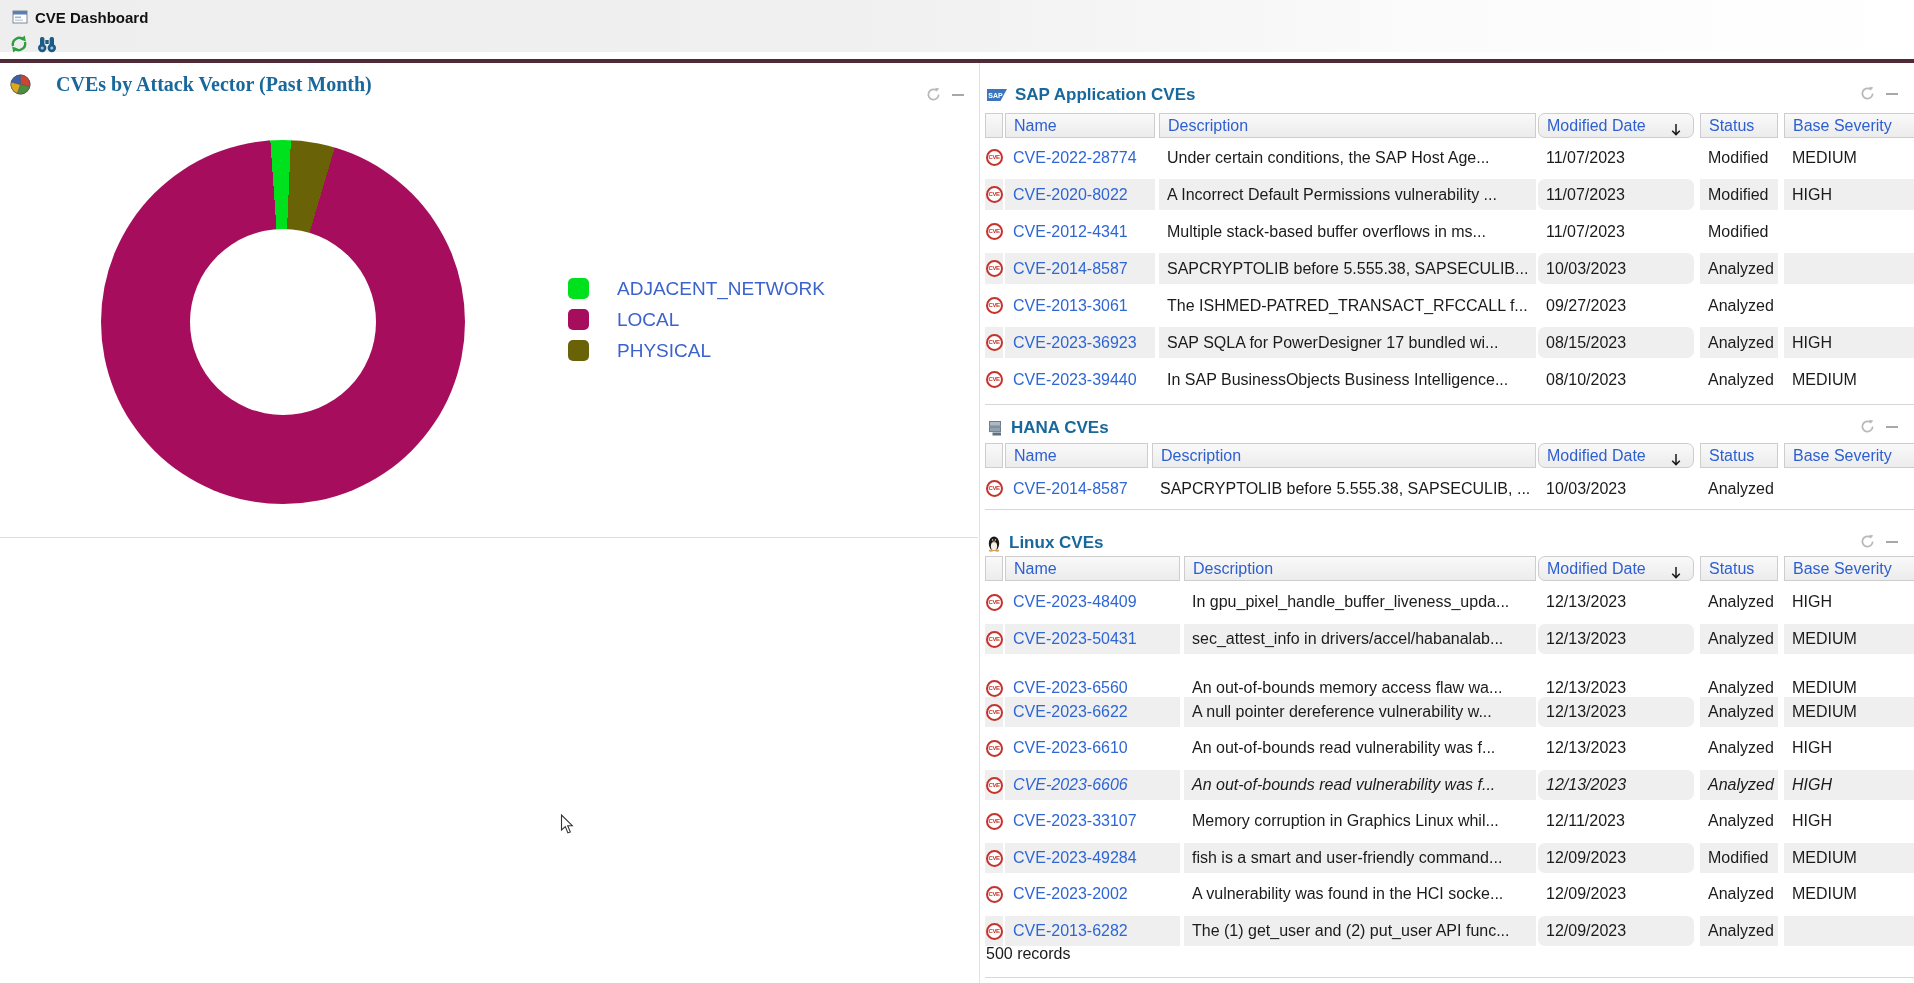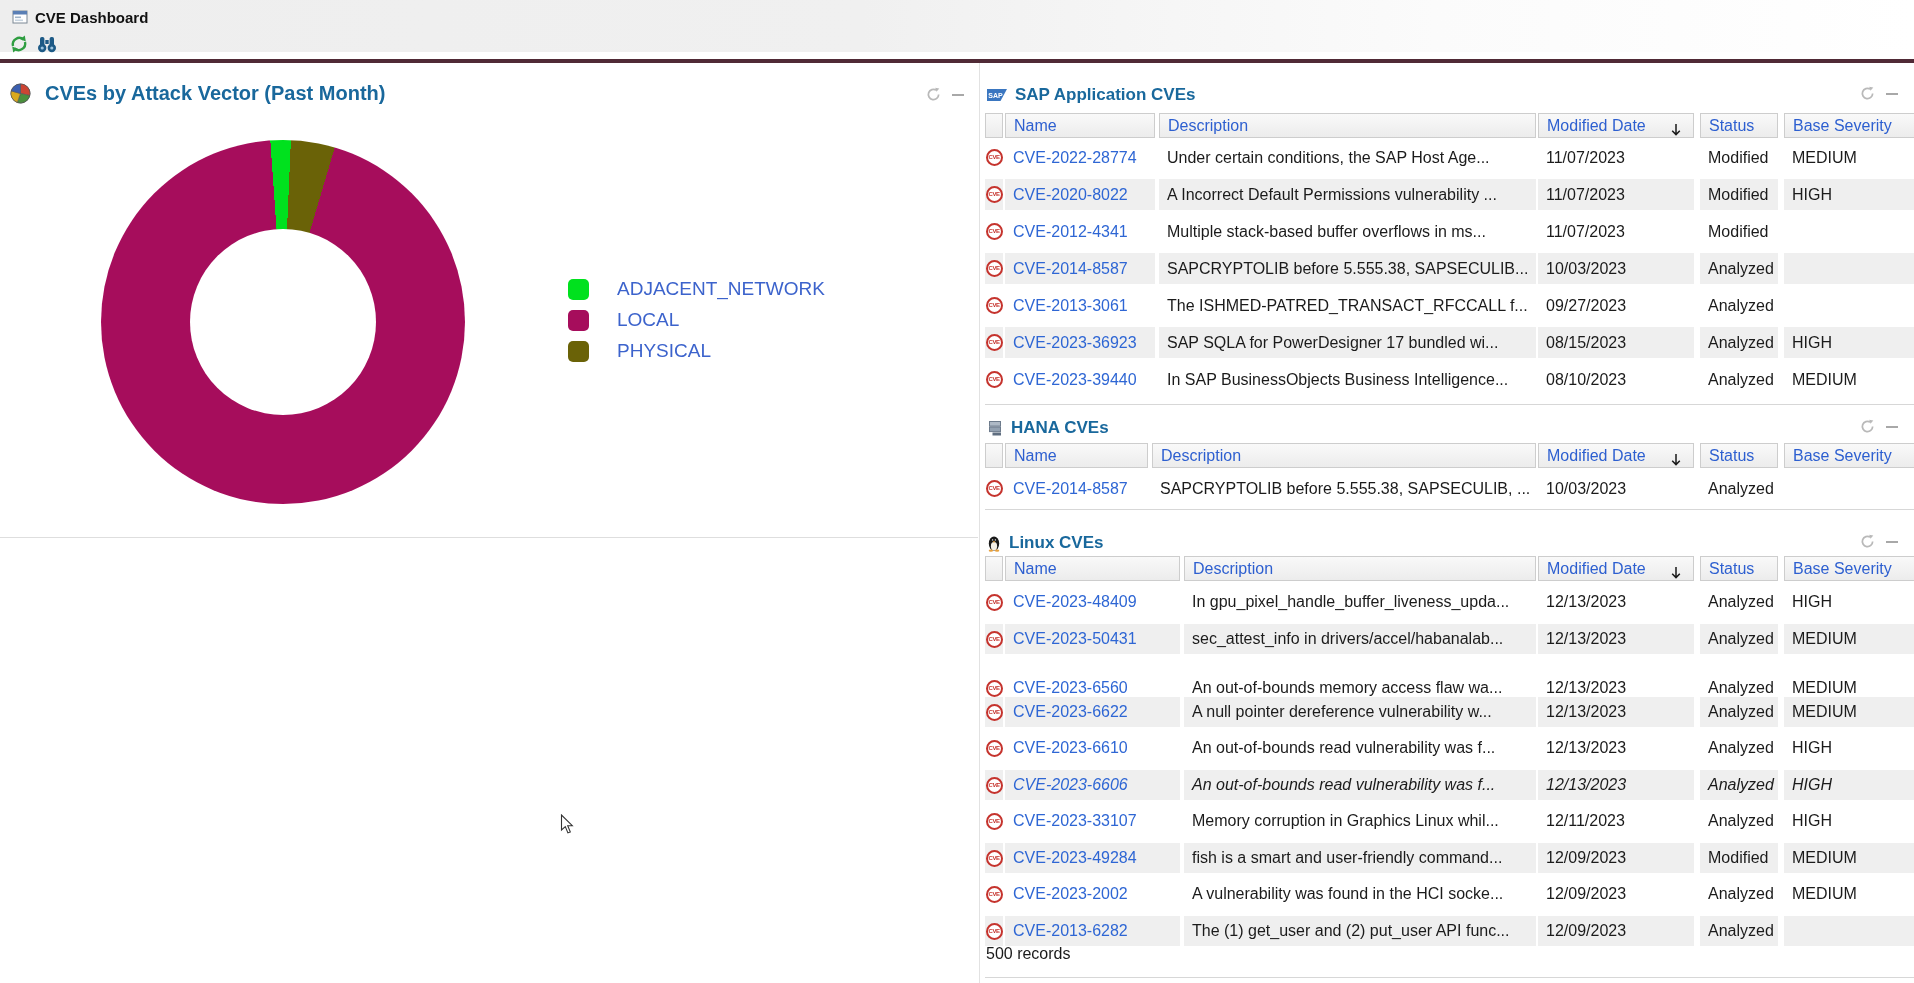--- a/index.html
+++ b/index.html
@@ -14,34 +14,34 @@
   .tool-row{position:absolute;left:8px;top:33px;display:flex;gap:6px;align-items:center;}
   .tool-btn{width:22px;height:22px;display:flex;align-items:center;justify-content:center;cursor:pointer;}
   .dark-sep{position:absolute;left:0;top:59px;width:1914px;height:4px;background:#502a36;}
 
   
   .chart-panel{position:absolute;left:0;top:63px;width:979px;height:920px;}
   .right-panel{position:absolute;left:985px;top:63px;width:929px;height:920px;}
   .v-divider{position:absolute;left:979px;top:63px;width:1px;height:920px;background:#e2e2e2;}
 
   .chart-section{position:absolute;left:0;top:0;width:978px;height:474px;border-bottom:1px solid #dedede;}
-  .chart-title-row{position:absolute;left:10px;top:19px;display:flex;align-items:center;gap:14px;}
+  .chart-title-row{position:absolute;left:10px;top:10px;display:flex;align-items:center;gap:25px;font-family:Liberation Serif, serif;}
   .chart-title{font-size:20px;font-weight:bold;color:#19689c;margin:0;white-space:nowrap;}
 
   .panel-actions{position:absolute;right:14px;top:24px;display:flex;gap:11px;align-items:center;}
   .min-dash{display:inline-block;width:12px;height:2px;background:#a8a8a8;}
 
   
   .donut{position:absolute;left:101px;top:77px;width:364px;height:364px;border-radius:50%;}
   .donut::after{content:"";position:absolute;left:89px;top:89px;width:186px;height:186px;
     border-radius:50%;background:#fff;}
 
   
   .legend{position:absolute;left:568px;top:215px;}
-  .legend-item{display:flex;align-items:center;gap:28px;margin-bottom:9px;}
+  .legend-item{display:flex;align-items:flex-start;gap:28px;margin-bottom:9px;}
   .swatch{width:21px;height:21px;border-radius:5px;flex:0 0 auto;}
   .legend-label{font-size:19px;color:#3c63cc;white-space:nowrap;}
 
   
   .cve-section{position:absolute;left:0;width:929px;border-bottom:1px solid #d7d7d7;box-sizing:border-box;}
   .sec-sap{top:21px;height:321px;}
   .sec-hana{top:354px;height:93px;}
   .sec-linux{top:469px;height:446px;}
   .sec-head{position:absolute;left:2px;top:0;height:22px;display:flex;align-items:center;gap:8px;}
   .sec-title{font-size:17px;font-weight:bold;color:#19689c;margin:0;white-space:nowrap;}
@@ -66,21 +66,21 @@
   .grid-row.odd .cell{background:#efefef;}
   .grid-row .c0{padding-left:0;display:flex;align-items:center;justify-content:center;}
   .grid-row .c1{color:#2e66d4;cursor:pointer;}
 
   
   .c0{left:0;width:18px;}
   .c1{left:20px;}
   .sec-sap .c1{width:150px;}   .sec-sap .c2{left:174px;width:377px;}
   .sec-hana .c1{width:143px;}  .sec-hana .c2{left:167px;width:384px;}
   .sec-linux .c1{width:175px;} .sec-linux .c2{left:199px;width:352px;}
-  .c3{left:553px;width:156px;}
+  .c3{left:553px;width:156px;border-radius:7px;}
   .c4{left:715px;width:78px;}
   .c5{left:799px;width:134px;}
 
   .cve-badge{display:inline-flex;width:13px;height:13px;border:2px solid #c5332d;border-radius:50%;
     color:#c5332d;font-size:6px;font-weight:bold;align-items:center;justify-content:center;
     letter-spacing:-0.5px;background:#fff;}
 
   .grid-footer{position:absolute;left:1px;font-size:16px;color:#1a1a1a;white-space:nowrap;}
   .sec-linux .grid-footer{top:413px;}
 

